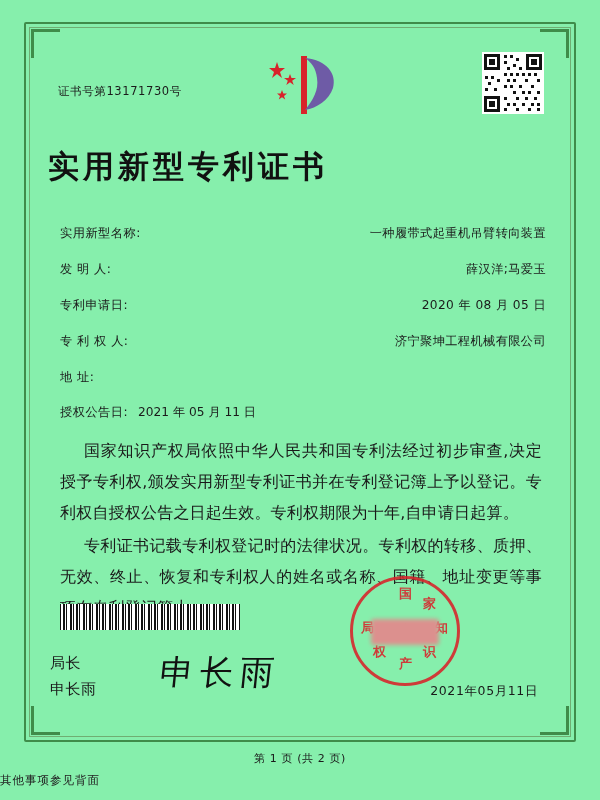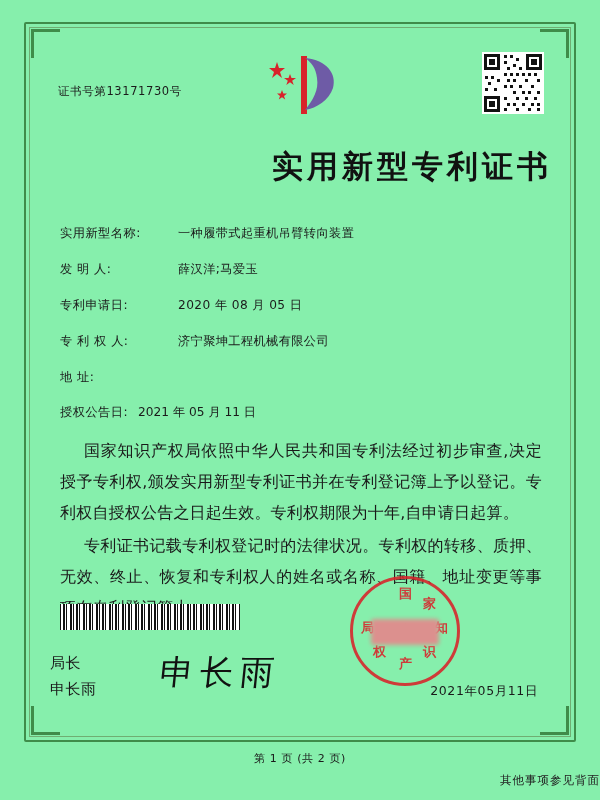--- a/index.html
+++ b/index.html
@@ -87,21 +87,21 @@
   .qr {
     position: absolute;
     right: 8px;
     top: 6px;
     width: 62px;
     height: 62px;
   }
 
   .title {
     margin-top: 22px;
-    text-align: right;
+    text-align: left;
     font-size: 31px;
     font-weight: bold;
     letter-spacing: 4px;
     color: #111;
     font-family: "DejaVu Serif", "Liberation Serif", serif;
   }
 
   .fields {
     margin-top: 36px;
     padding-left: 12px;
@@ -116,20 +116,21 @@
   }
   .field-label {
     width: 118px;
     flex: 0 0 118px;
     letter-spacing: 0.5px;
     white-space: nowrap;
   }
   .field-value {
     flex: 1 1 auto;
     letter-spacing: 0.4px;
+    text-align: right;
   }
   .field-value .line2 {
     display: block;
     margin-top: 4px;
   }
 
   .dual-row {
     display: flex;
     align-items: flex-start;
     font-size: 12.2px;
@@ -251,25 +252,24 @@
     bottom: -44px;
     text-align: center;
     font-size: 11px;
     letter-spacing: 0.6px;
   }
   .footnote {
     position: absolute;
     left: 0;
     right: 0;
     bottom: 12px;
-    text-align: right;
+    text-align: left;
     font-size: 11.5px;
     letter-spacing: 1px;
     color: #222;
-    padding-left: 48px;
   }
 </style>
 </head>
 <body>
 
 <div class="page">
 
   <div class="frame-outer"></div>
   <div class="frame-inner"></div>
   <div class="corner tl"></div>

